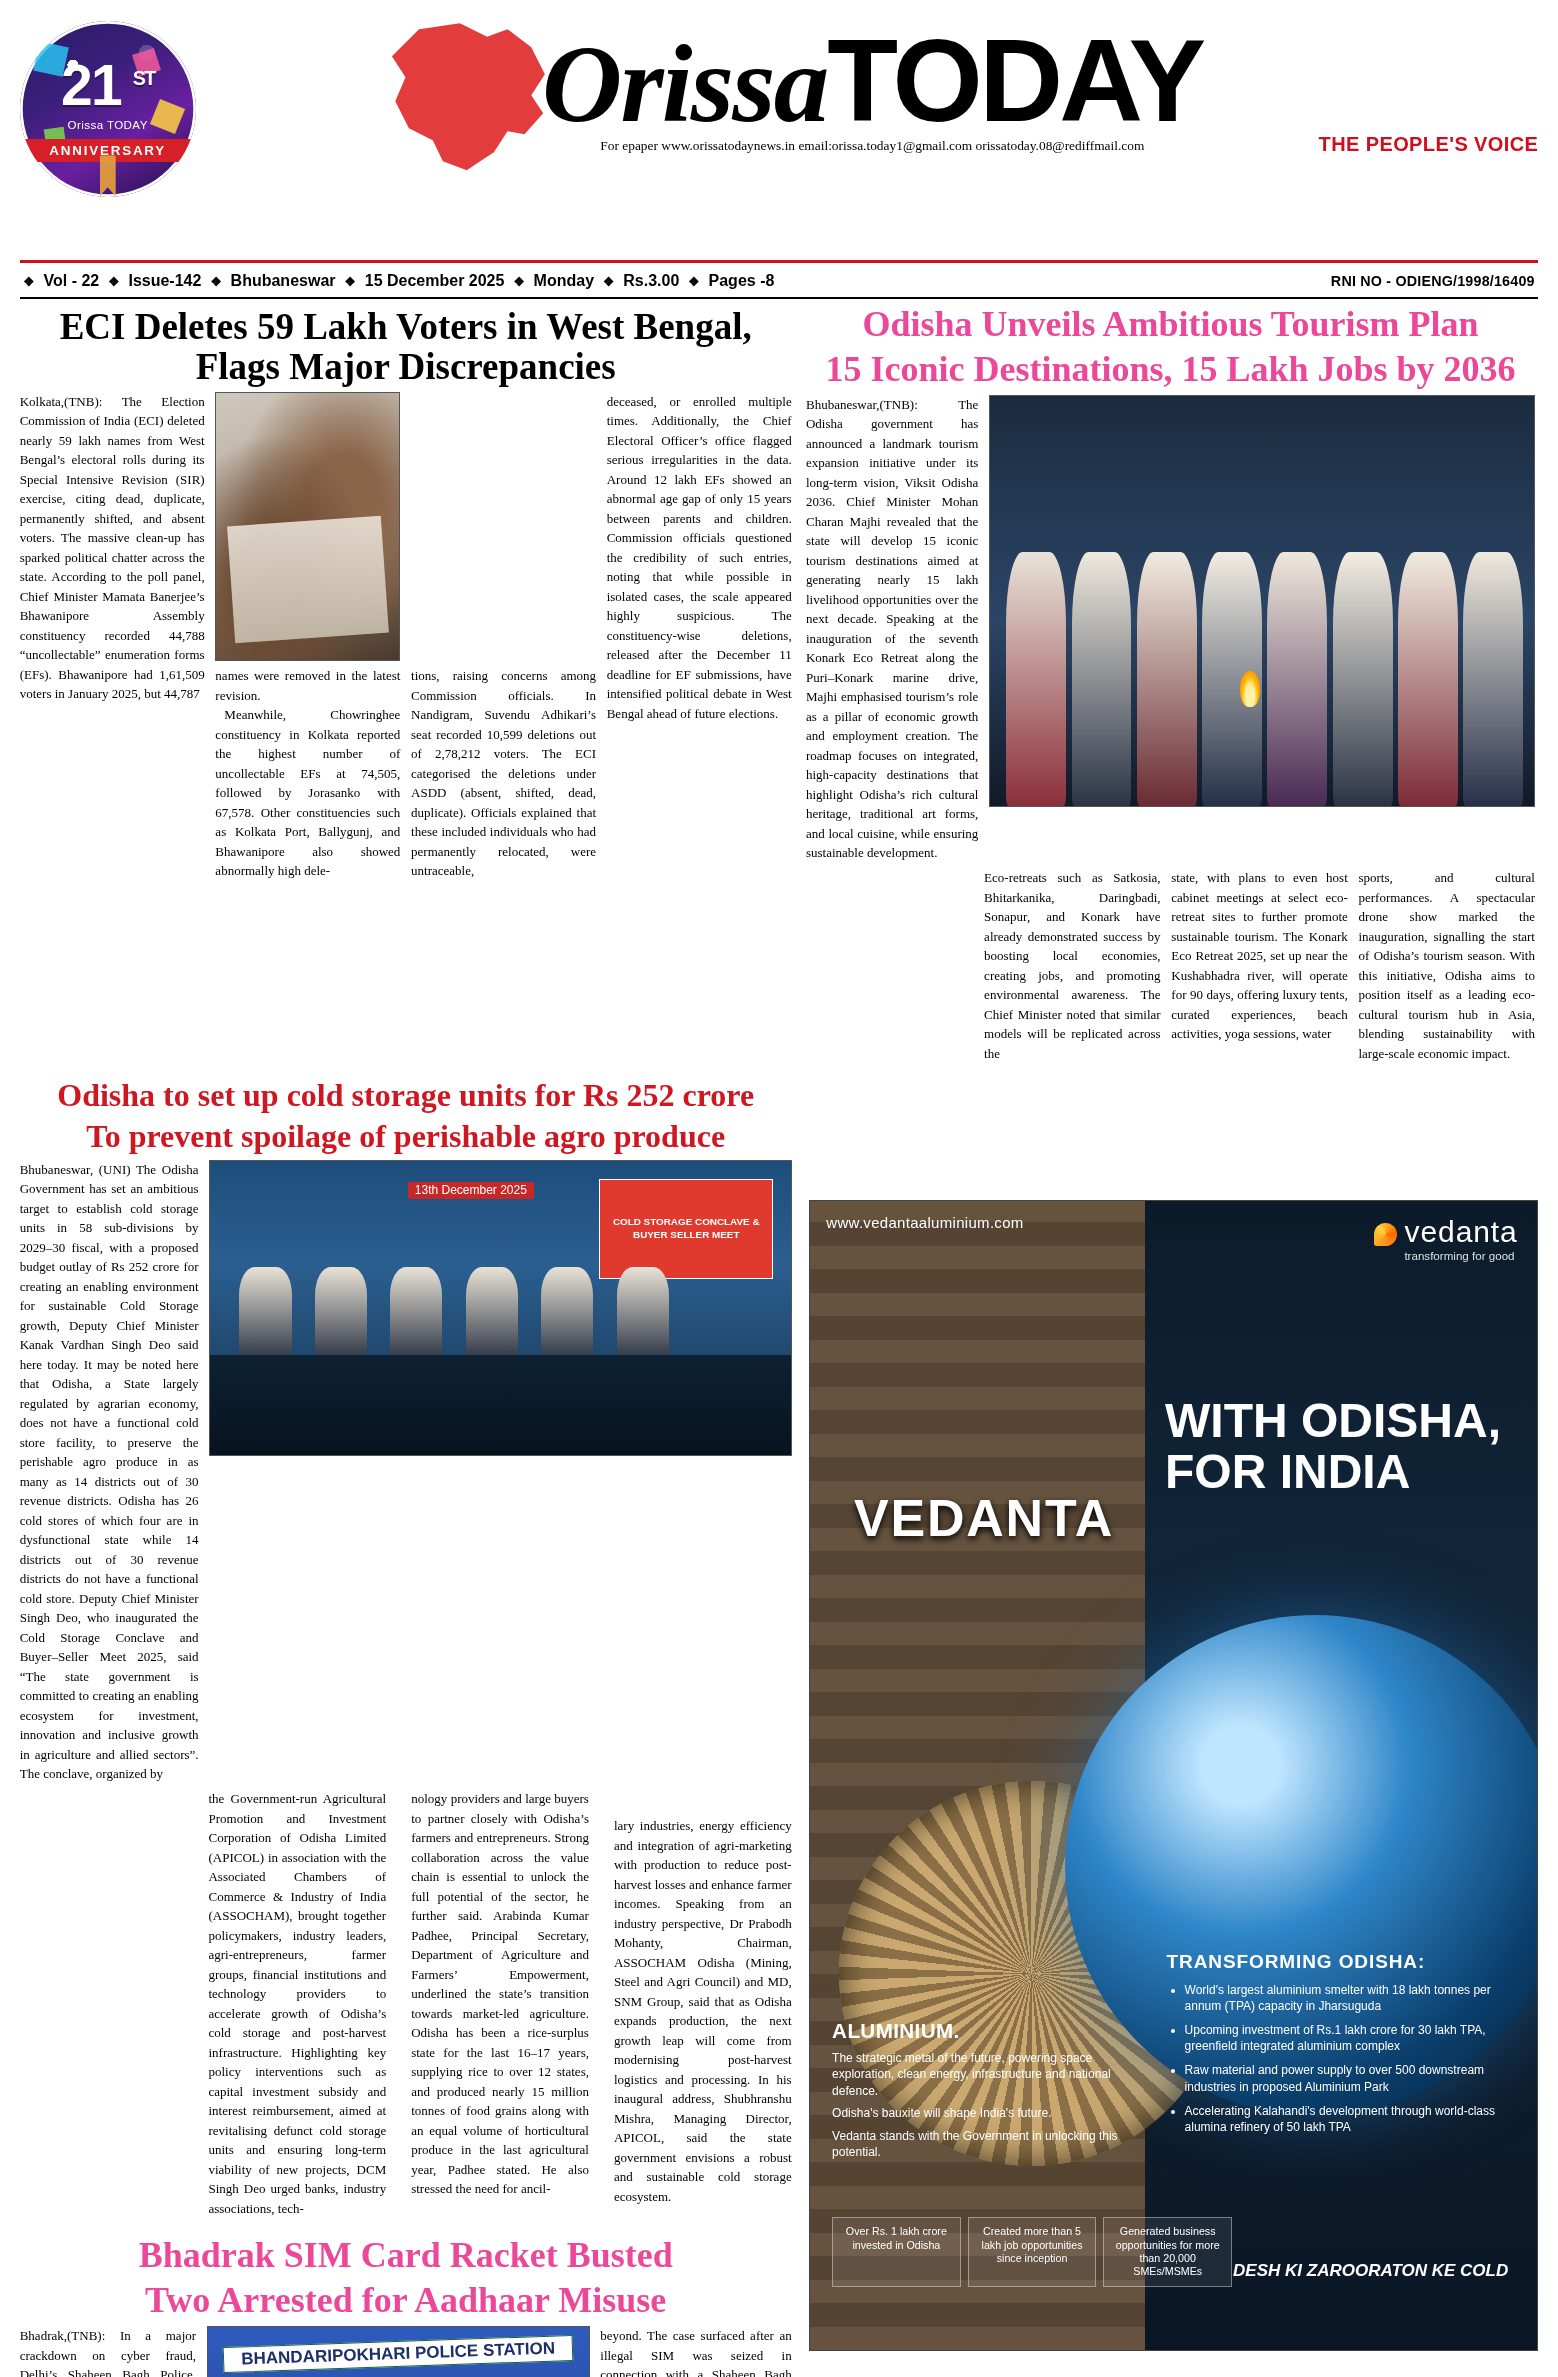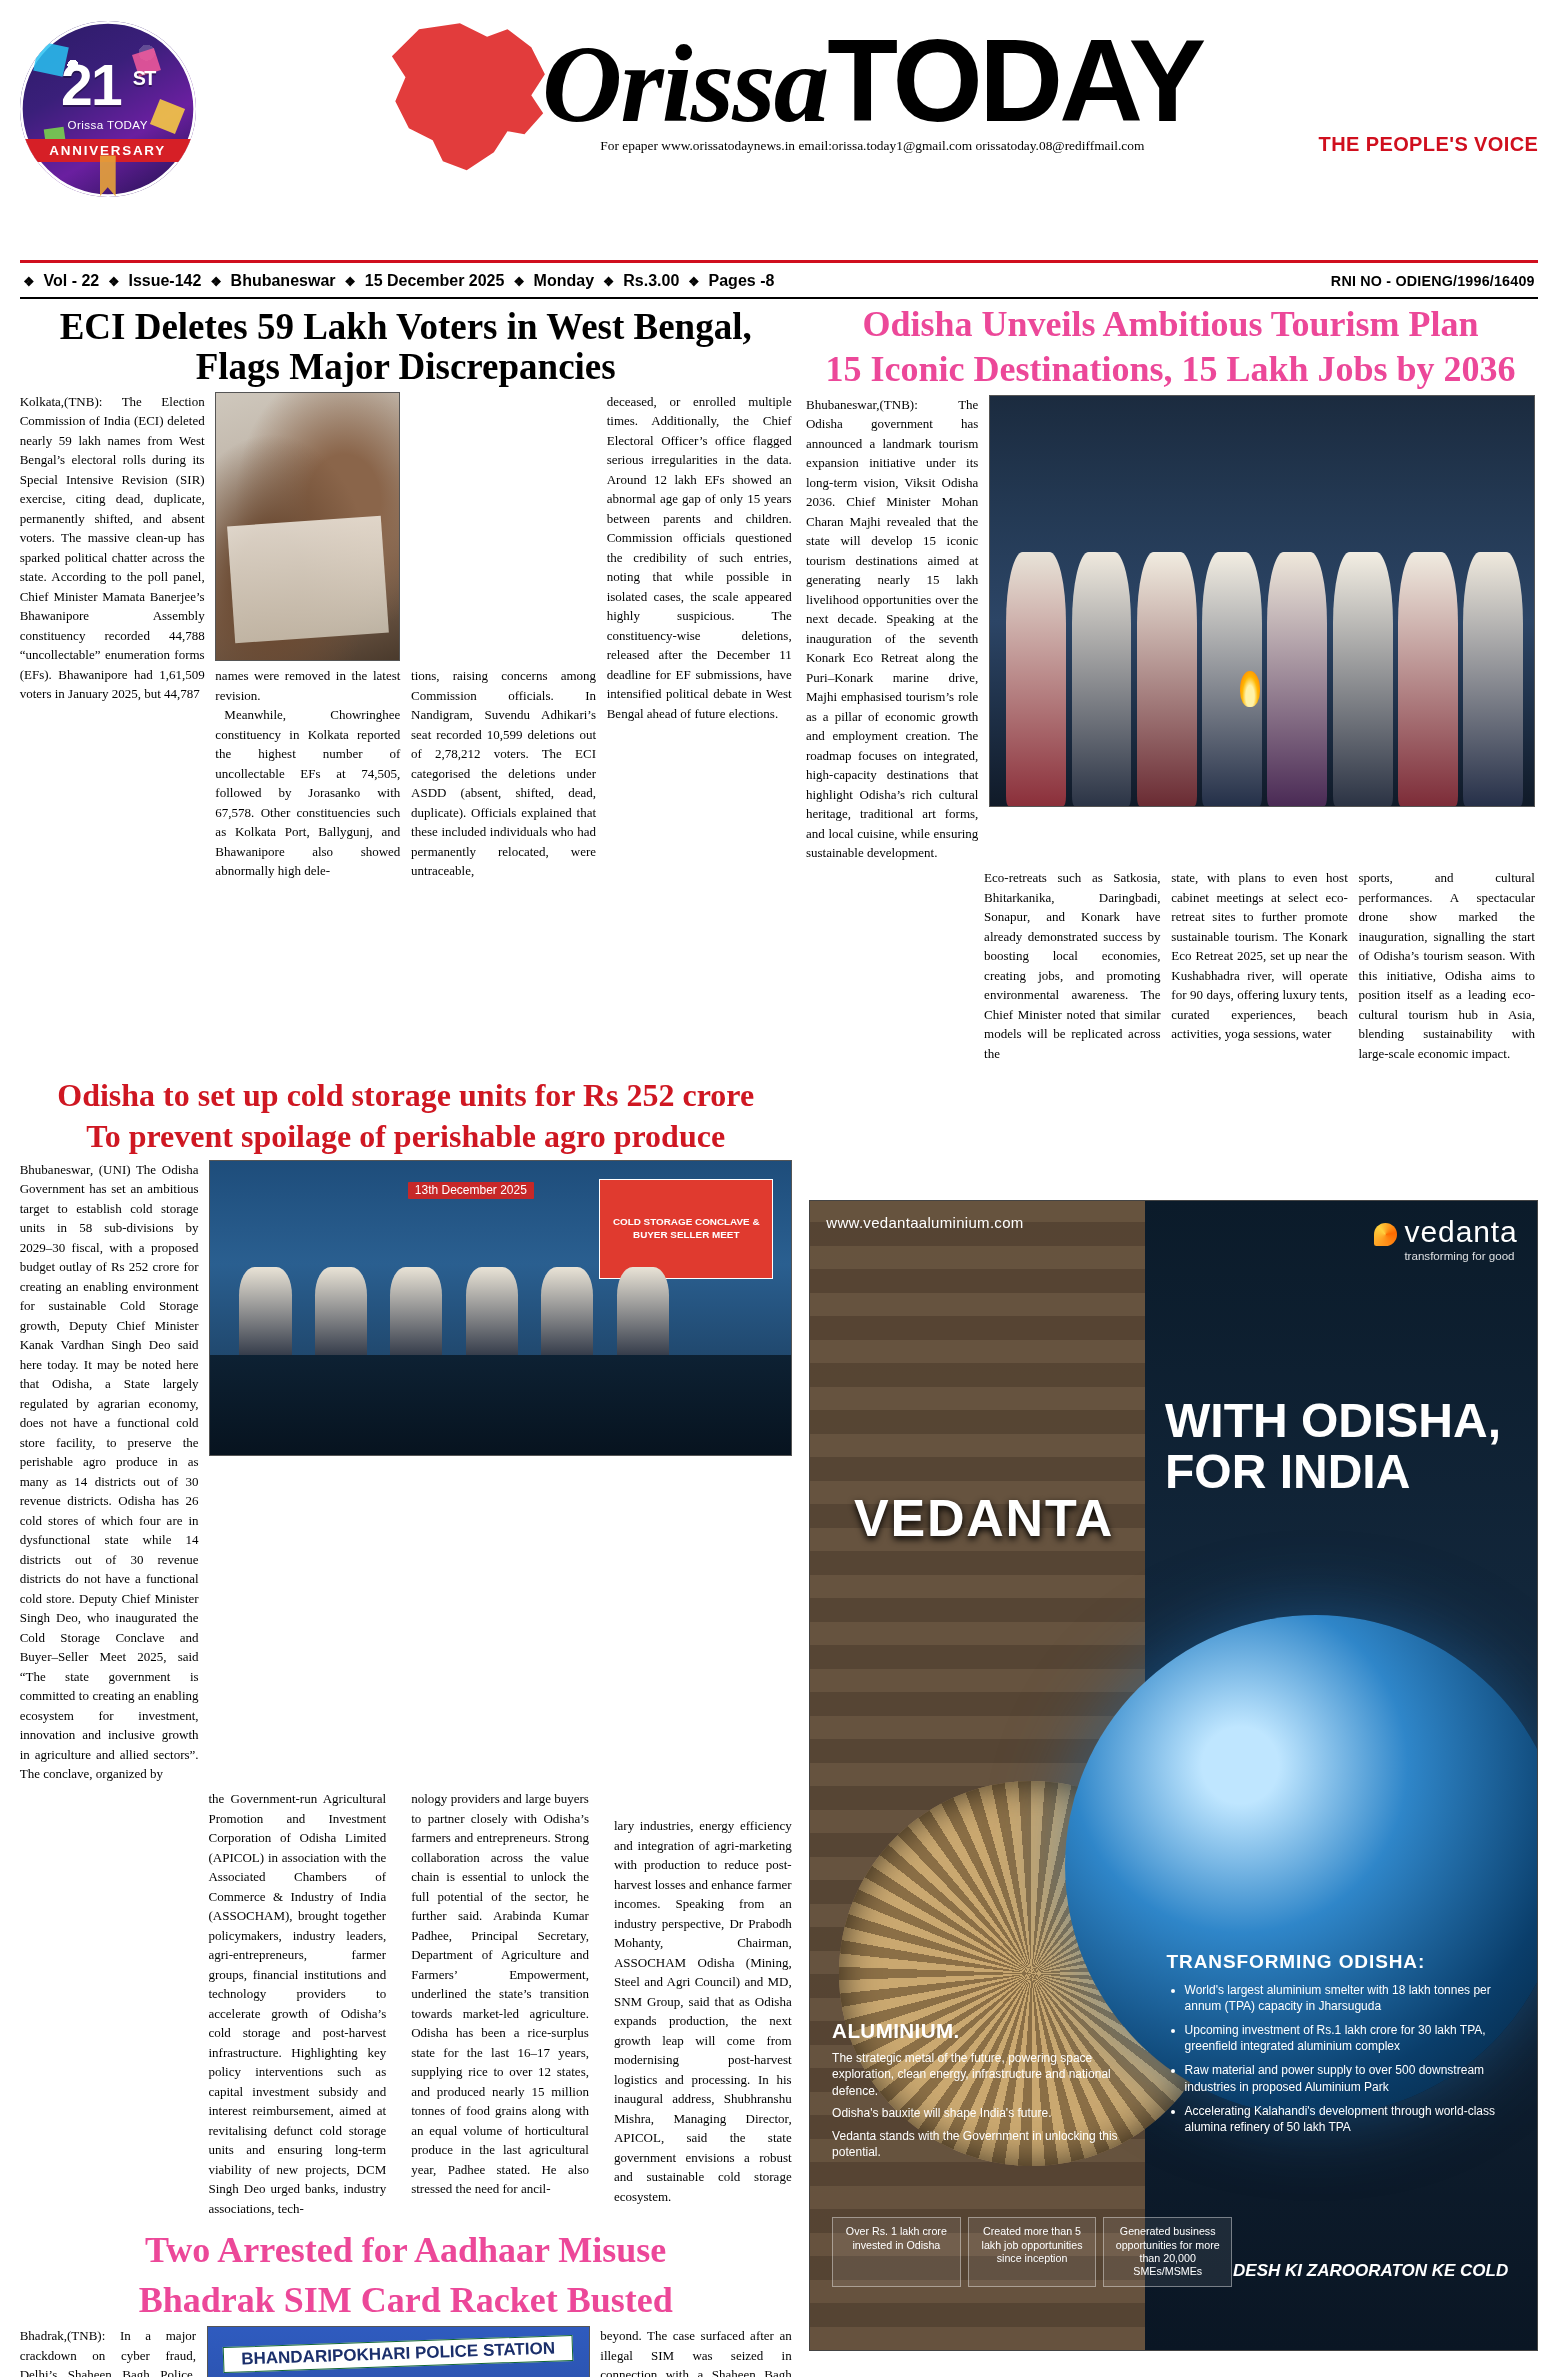--- a/index.html
+++ b/index.html
@@ -314,21 +314,21 @@
     <span class="d">❖</span>
     <span>Bhubaneswar</span>
     <span class="d">❖</span>
     <span>15 December 2025</span>
     <span class="d">❖</span>
     <span>Monday</span>
     <span class="d">❖</span>
     <span>Rs.3.00</span>
     <span class="d">❖</span>
     <span>Pages -8</span>
-    <span class="rni">RNI NO - ODIENG/1996/16409</span>
+    <span class="rni">RNI NO - ODIENG/1998/16409</span>
   </div>
 
   <div class="top-section">
 
     <div class="left-col">
       <div class="hl-black">ECI Deletes 59 Lakh Voters in West Bengal, Flags Major Discrepancies</div>
       <div class="cols4">
         <div style="width:25%;">
           <div class="body-text">Kolkata,(TNB): The Election Commission of India (ECI) deleted nearly 59 lakh names from West Bengal’s electoral rolls during its Special Intensive Revision (SIR) exercise, citing dead, duplicate, permanently shifted, and absent voters. The massive clean-up has sparked political chatter across the state. According to the poll panel, Chief Minister Mamata Banerjee’s Bhawanipore Assembly constituency recorded 44,788 “uncollectable” enumeration forms (EFs). Bhawanipore had 1,61,509 voters in January 2025, but 44,787</div>
         </div>
@@ -460,22 +460,22 @@
         <div>Over Rs. 1 lakh crore invested in Odisha</div>
         <div>Created more than 5 lakh job opportunities since inception</div>
         <div>Generated business opportunities for more than 20,000 SMEs/MSMEs</div>
       </div>
 
       <div class="deshki">DESH KI ZAROORATON KE COLD</div>
     </div>
   </div>
 
   <div style="width:772px; margin-top:12.5px;">
+    <div class="hl-red">Bhadrak SIM Card Racket Busted</div>
     <div class="hl-red" style="padding-top:0;">Two Arrested for Aadhaar Misuse</div>
-    <div class="hl-red">Bhadrak SIM Card Racket Busted</div>
 
     <div style="display:flex; gap:10.7px;">
       <div style="width:23.5%;">
         <div class="body-text">Bhadrak,(TNB): In a major crackdown on cyber fraud, Delhi’s Shaheen Bagh Police, with assistance from Bhandaripokhari Police in Odisha, busted an illegal SIM card racket in Bhadrak district. Two individuals — Santosh Khuntia, a mobile shop owner, and Maheswar Khuntia of Tarago village — were arrested and produced before the Bhadrak Court before being taken to Delhi on transit remand. Investigators revealed that Santosh</div>
       </div>
       <div style="width:51%;">
         <div class="photo ph-police">
           <div class="strip" style="top:6%; font-size:17px; transform:rotate(-2deg);">BHANDARIPOKHARI POLICE STATION</div>
 
         </div>

